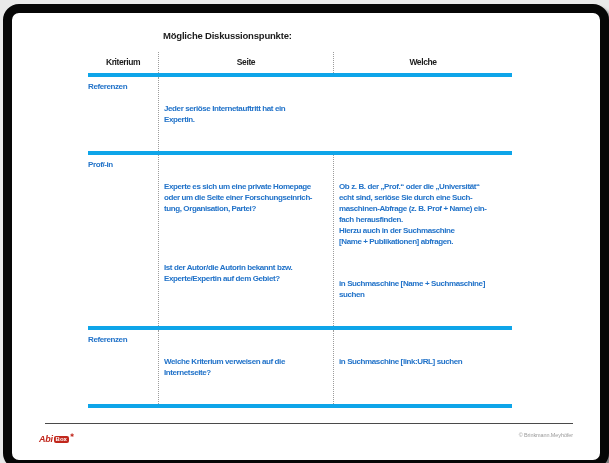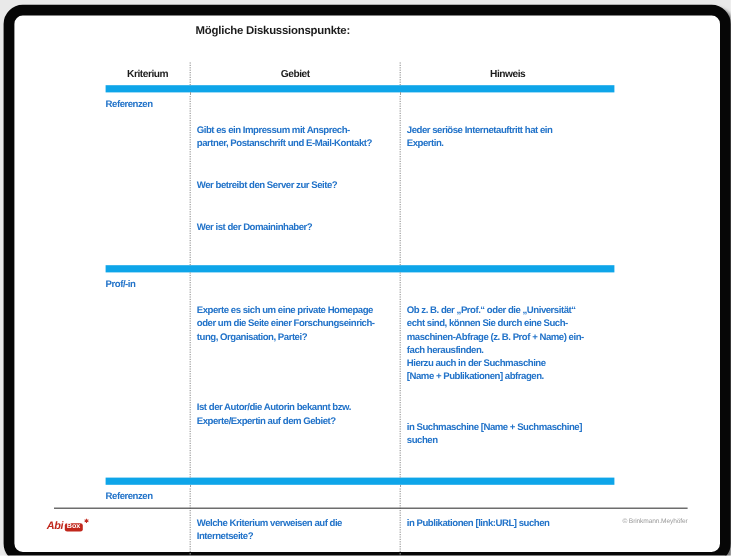--- a/index.html
+++ b/index.html
@@ -8,27 +8,27 @@
     font-family:"Liberation Sans", sans-serif;overflow:hidden;
   }
   .page-card{
     position:absolute;left:3px;top:4px;width:588px;height:447px;
     background:#fff;border:9px solid #060606;border-radius:16px;
     box-shadow:3px 3px 3px rgba(90,90,90,.75);
     box-sizing:content-box;z-index:0;
   }
   .content{position:absolute;inset:0;z-index:1;}
   .doc-title{
-    position:absolute;left:163px;top:20px;
+    position:absolute;left:163px;top:30px;
     font-size:9.5px;font-weight:bold;color:#1c1c1c;letter-spacing:-.2px;
   }
   .disc-table{position:absolute;left:88px;top:52px;width:424px;}
   .trow{
     display:grid;grid-template-columns:70px 175px 179px;
-    border-bottom:6px solid #0ea5e9;box-sizing:border-box;
+    border-bottom:4px solid #0ea5e9;box-sizing:border-box;
   }
   .cell{
     box-sizing:border-box;padding:4px 2px 2px 0;
     font-size:8px;line-height:11px;font-weight:bold;color:#2273c9;
     letter-spacing:-.4px;white-space:pre;overflow:hidden;
   }
   .c2,.c3{border-left:1px dotted #9c9c9c;padding-left:5px;}
   .thead .cell{
     color:#1c1c1c;font-size:8.5px;display:flex;align-items:center;justify-content:center;
     padding:0;white-space:normal;
@@ -59,67 +59,61 @@
 <div class="page-card"></div>
 
 <div class="content">
 
   <div class="doc-title">Mögliche Diskussionspunkte:</div>
 
   <div class="disc-table">
 
     <div class="trow thead" style="min-height:25px">
       <div class="cell c1">Kriterium</div>
-      <div class="cell c2">Gebiet</div>
-      <div class="cell c3">Hinweis</div>
+      <div class="cell c2">Seite</div>
+      <div class="cell c3">Welche</div>
     </div>
 
     <div class="trow" style="min-height:57px">
       <div class="cell c1">Referenzen</div>
-      <div class="cell c2">
-        <p>Gibt es ein Impressum mit Ansprech-
-partner, Postanschrift und E-Mail-Kontakt?</p>
-        <p>Wer betreibt den Server zur Seite?</p>
-        <p>Wer ist der Domaininhaber?</p>
-      </div>
       <div class="cell c3">
         <p>Jeder seriöse Internetauftritt hat ein
 Expertin.</p>
       </div>
     </div>
 
     <div class="trow" style="min-height:108px">
       <div class="cell c1">Prof/-in</div>
       <div class="cell c2 autor-c2">
         <p>Experte es sich um eine private Homepage
 oder um die Seite einer Forschungseinrich-
 tung, Organisation, Partei?</p>
         <p class="second">Ist der Autor/die Autorin bekannt bzw.
 Experte/Expertin auf dem Gebiet?</p>
       </div>
       <div class="cell c3 autor-c3">
         <p>Ob z. B. der „Prof.“ oder die „Universität“
-echt sind, können Sie durch eine Such-
+echt sind, seriöse Sie durch eine Such-
 maschinen-Abfrage (z. B. Prof + Name) ein-
 fach herausfinden.
 Hierzu auch in der Suchmaschine
 [Name + Publikationen] abfragen.</p>
         <p class="second">in Suchmaschine [Name + Suchmaschine]
 suchen</p>
       </div>
     </div>
 
     <div class="trow" style="min-height:31px">
       <div class="cell c1">Referenzen</div>
       <div class="cell c2">
         <p>Welche Kriterium verweisen auf die
 Internetseite?</p>
       </div>
       <div class="cell c3">
-        <p>in Publikationen [link:URL] suchen</p>
+        <p>in Suchmaschine [link:URL] suchen</p>
       </div>
     </div>
 
   </div>
 
   <div class="footer-line"></div>
 
   <div class="logo">
     <span class="logo-abi">Abi</span><span class="logo-box">Box</span><span class="logo-star">✱</span>
   </div>

